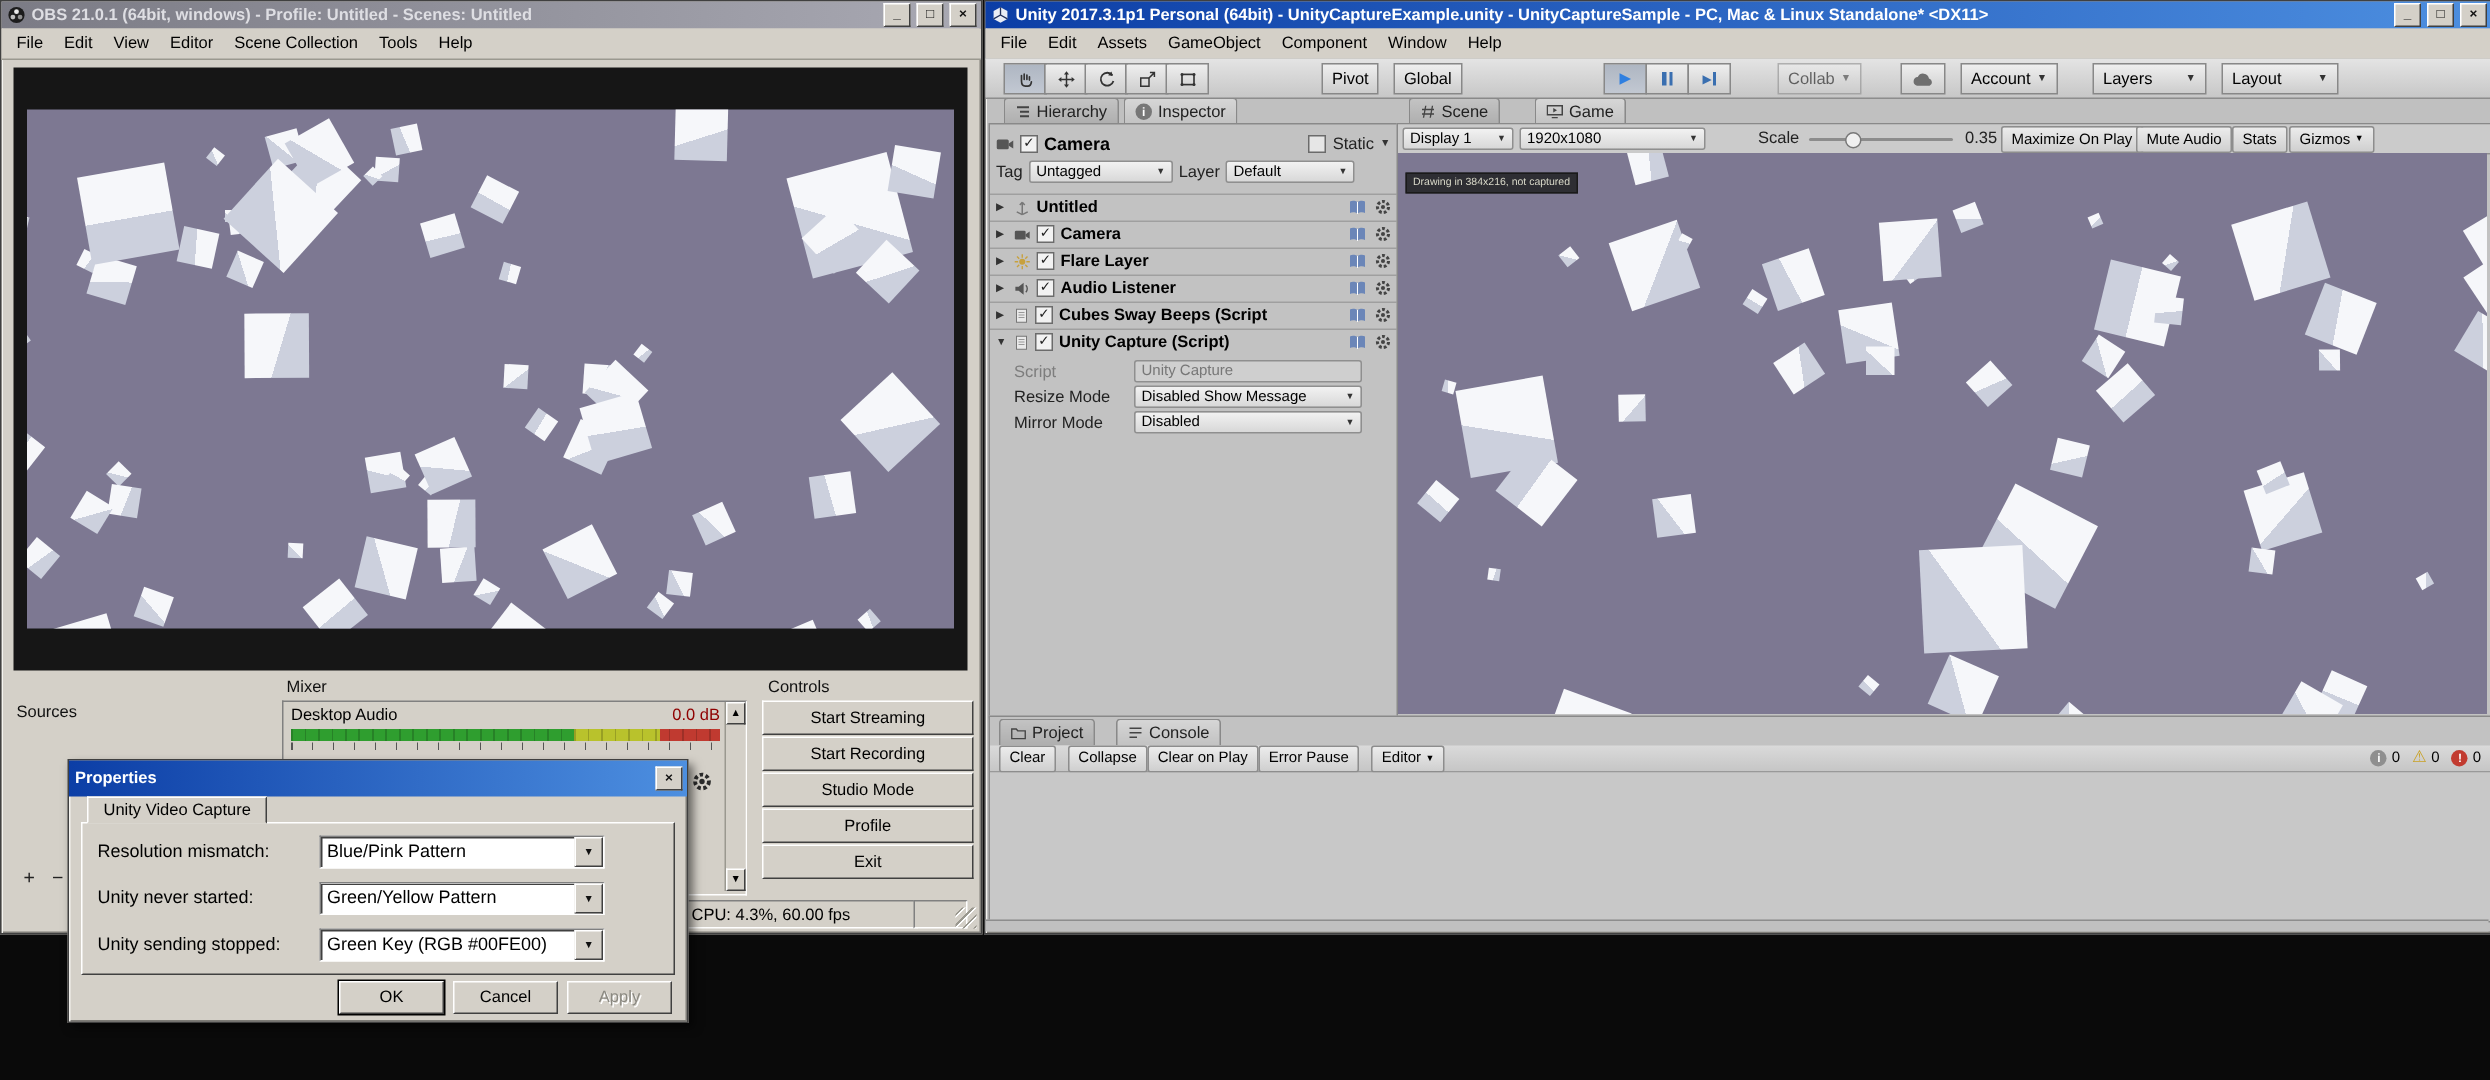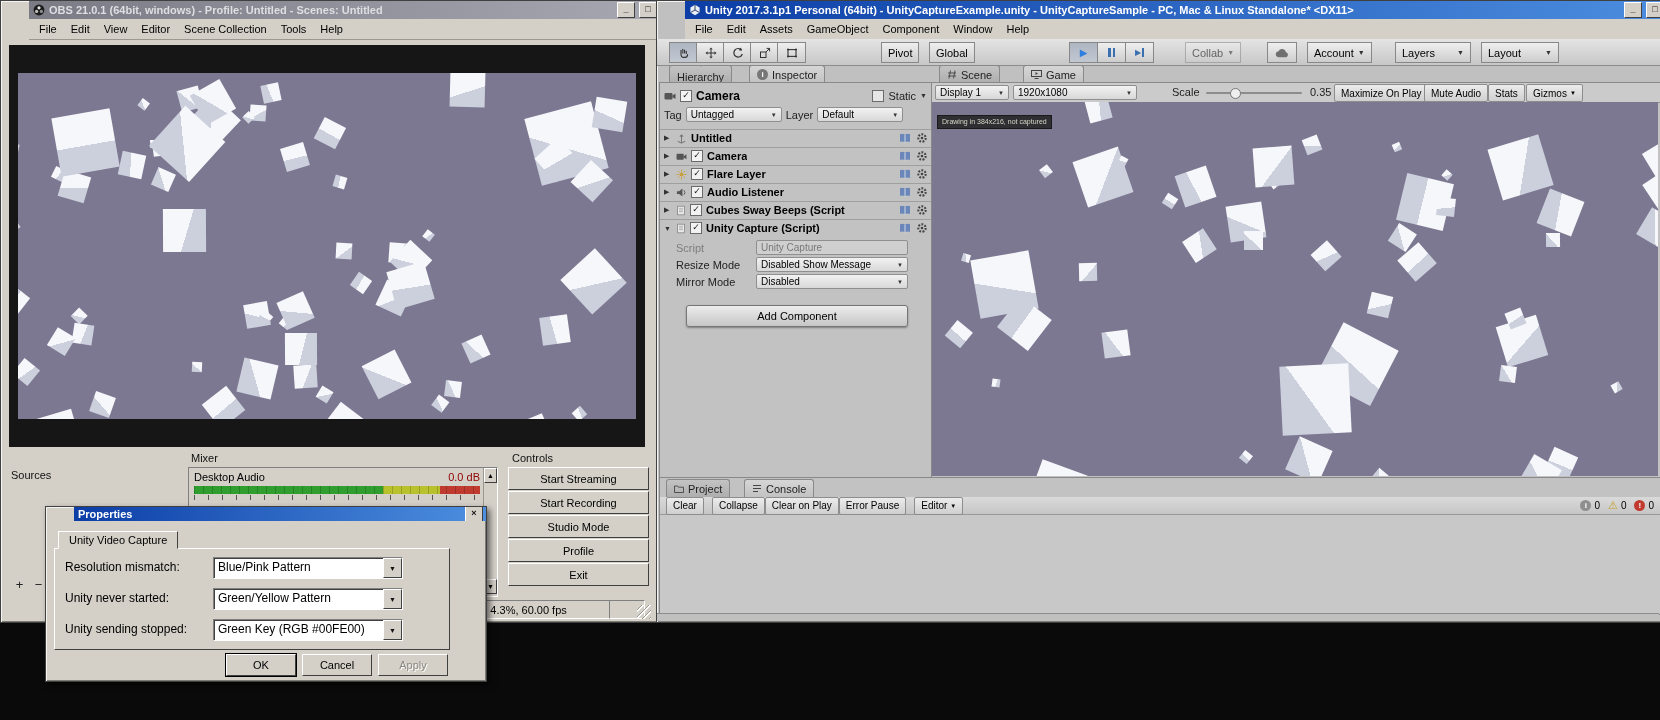--- a/index.html
+++ b/index.html
@@ -1,20 +1,20 @@
 <!DOCTYPE html>
 <html><head>
 <meta charset="utf-8">
 <style>
   html,body{margin:0;padding:0;background:#0a0a0a;}
   #stage{position:relative;width:1660px;height:720px;overflow:hidden;background:#0a0a0a;
          font-family:"Liberation Sans",sans-serif;font-size:11px;color:#000;user-select:none;}
   .abs{position:absolute;}
   .window{position:absolute;background:#d4d0c8;border:1px solid #404040;
-          box-shadow:inset 1px 1px 0 #f5f4f0, inset -1px -1px 0 #7e7c77;padding-left:28px;}
+          box-shadow:inset 1px 1px 0 #f5f4f0, inset -1px -1px 0 #7e7c77;}
   
   .titlebar{height:18px;display:flex;align-items:center;gap:4px;padding:0 3px 0 4px;font-weight:bold;overflow:hidden;}
   .tb-inactive{background:linear-gradient(90deg,#7b7b85,#a9a9b3);color:#dedee3;}
   .tb-active{background:linear-gradient(90deg,#0c3ea6,#4d8fe0);color:#fff;}
   .wtitle{flex:1;white-space:nowrap;overflow:hidden;font-size:11px;}
   .winbtn{width:16px;height:14px;background:#d4d0c8;border:1px solid;border-color:#fff #404040 #404040 #fff;
           font-size:9px;line-height:12px;text-align:center;color:#111;font-weight:bold;flex:0 0 auto;}
   
   .menubar{height:20px;display:flex;align-items:center;background:#d4d0c8;border-bottom:1px solid #9a988f;padding-left:3px;}
   .mitem{padding:2px 7px;}
@@ -333,21 +333,21 @@
       <div class="dropbtn" style="left:738px;width:62px;">
         <span>Layers</span>
           <span class="arr" style="margin-left:auto;">▼</span>
       </div>
       <div class="dropbtn" style="left:824px;width:64px;">
         <span>Layout</span>
           <span class="arr" style="margin-left:auto;">▼</span>
       </div>
     </div>
 
-    <div class="utab" style="left:12px;top:64px;flex-direction:column;">
+    <div class="utab" style="left:12px;top:64px;">
       <svg width="10" height="9" viewBox="0 0 10 9">
           <path d="M1 1.5h8M3 4.5h6M3 7.5h6" stroke="#444" stroke-width="1.2"></path>
         </svg>
       <span>Hierarchy</span>
     </div>
     <div class="utab active" style="left:92px;top:64px;">
       <span class="badge-info" style="background:#777;">i</span>
       <span>Inspector</span>
     </div>
     <div class="utab" style="left:282px;top:64px;">
@@ -519,22 +519,20 @@
           </span>
       </div>
       <div class="irow" style="top:190px;">
         <span class="ulabel" style="width:76px;padding-left:12px;">Mirror Mode</span>
         <span class="udrop" style="width:152px;">
             <span>Disabled</span>
             <span class="arr">▼</span>
           </span>
       </div>
 
-      <div class="abs" style="left:26px;top:222px;width:220px;height:20px;border:1px solid #767676;border-radius:3px;
-           background:linear-gradient(#ececec,#c6c6c6);display:flex;align-items:center;justify-content:center;box-shadow:0 1px 2px rgba(0,0,0,.35);">Add Component</div>
     </div>
 
     <div class="upanel" style="left:274px;top:81px;width:728px;height:395px;">
       <div class="abs" style="left:0;top:0;width:100%;height:19px;background:#cbcbcb;border-bottom:1px solid #8f8f8f;">
         <span class="udrop" style="position:absolute;left:3px;top:2px;width:74px;">
             <span>Display 1</span>
             <span class="arr">▼</span>
           </span>
         <span class="udrop" style="position:absolute;left:81px;top:2px;width:124px;">
             <span>1920x1080</span>
@@ -643,21 +641,21 @@
               <span>0</span>
             </span>
         </span>
       </div>
       <div class="abs" style="left:0;top:37px;width:100%;height:98px;background:#c8c8c8;"></div>
     </div>
     <div class="abs" style="left:0;top:612px;width:1002px;height:7px;background:#c0c0c0;border-top:1px solid #8d8d8d;"></div>
   </div>
 
   <div class="window" id="props" style="left:45px;top:506px;width:412px;height:174px;z-index:10;box-shadow:inset 1px 1px 0 #f5f4f0, inset -1px -1px 0 #7e7c77, 3px 3px 6px rgba(0,0,0,.55);">
-    <div class="titlebar tb-active" style="height:14px;align-items:center;">
+    <div class="titlebar tb-active" style="height:24px;align-items:center;">
       <span class="wtitle">Properties</span>
       <span class="winbtn">×</span>
     </div>
     <div class="dtab" style="left:12px;top:24px;">Unity Video Capture</div>
     <div class="dpanel" style="left:8px;top:41px;width:394px;height:100px;">
       <div class="drow" style="top:39px;">
         <span class="dlabel">Unity never started:</span>
         <span class="combo" style="left:158px;top:0;width:188px;">
           <span class="ctext">Green/Yellow Pattern</span>
           <span class="cbtn">▼</span>

